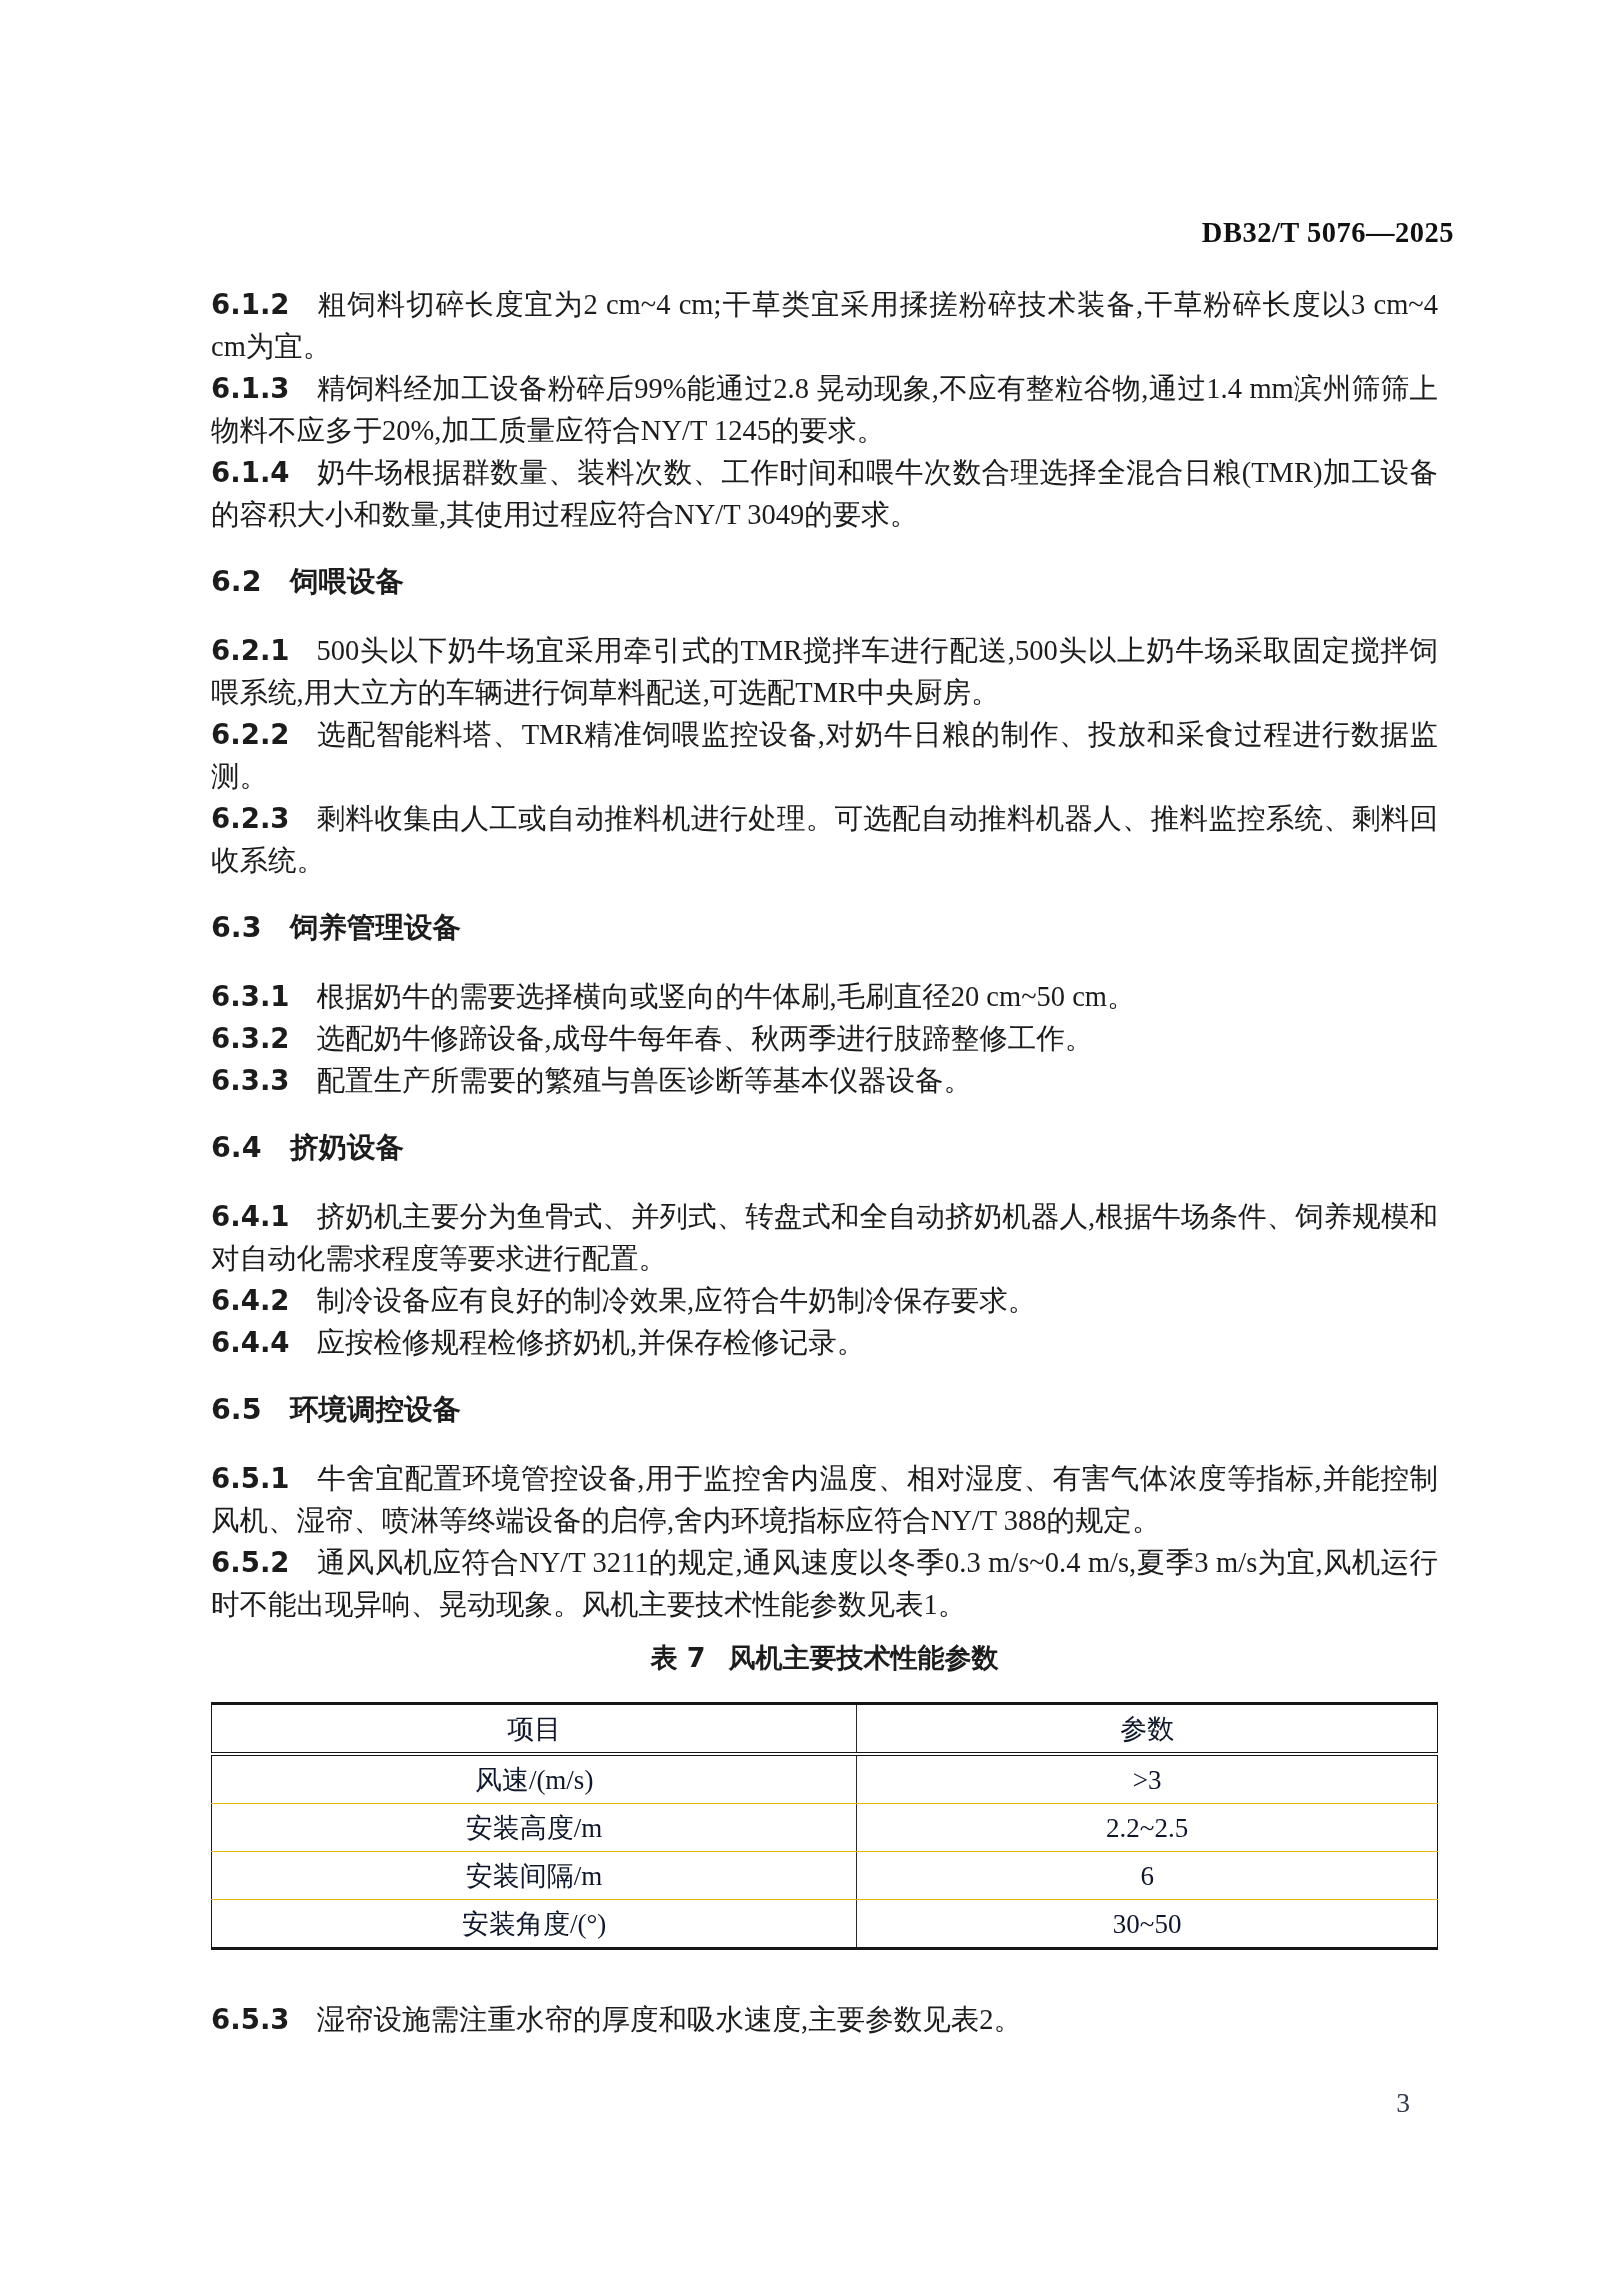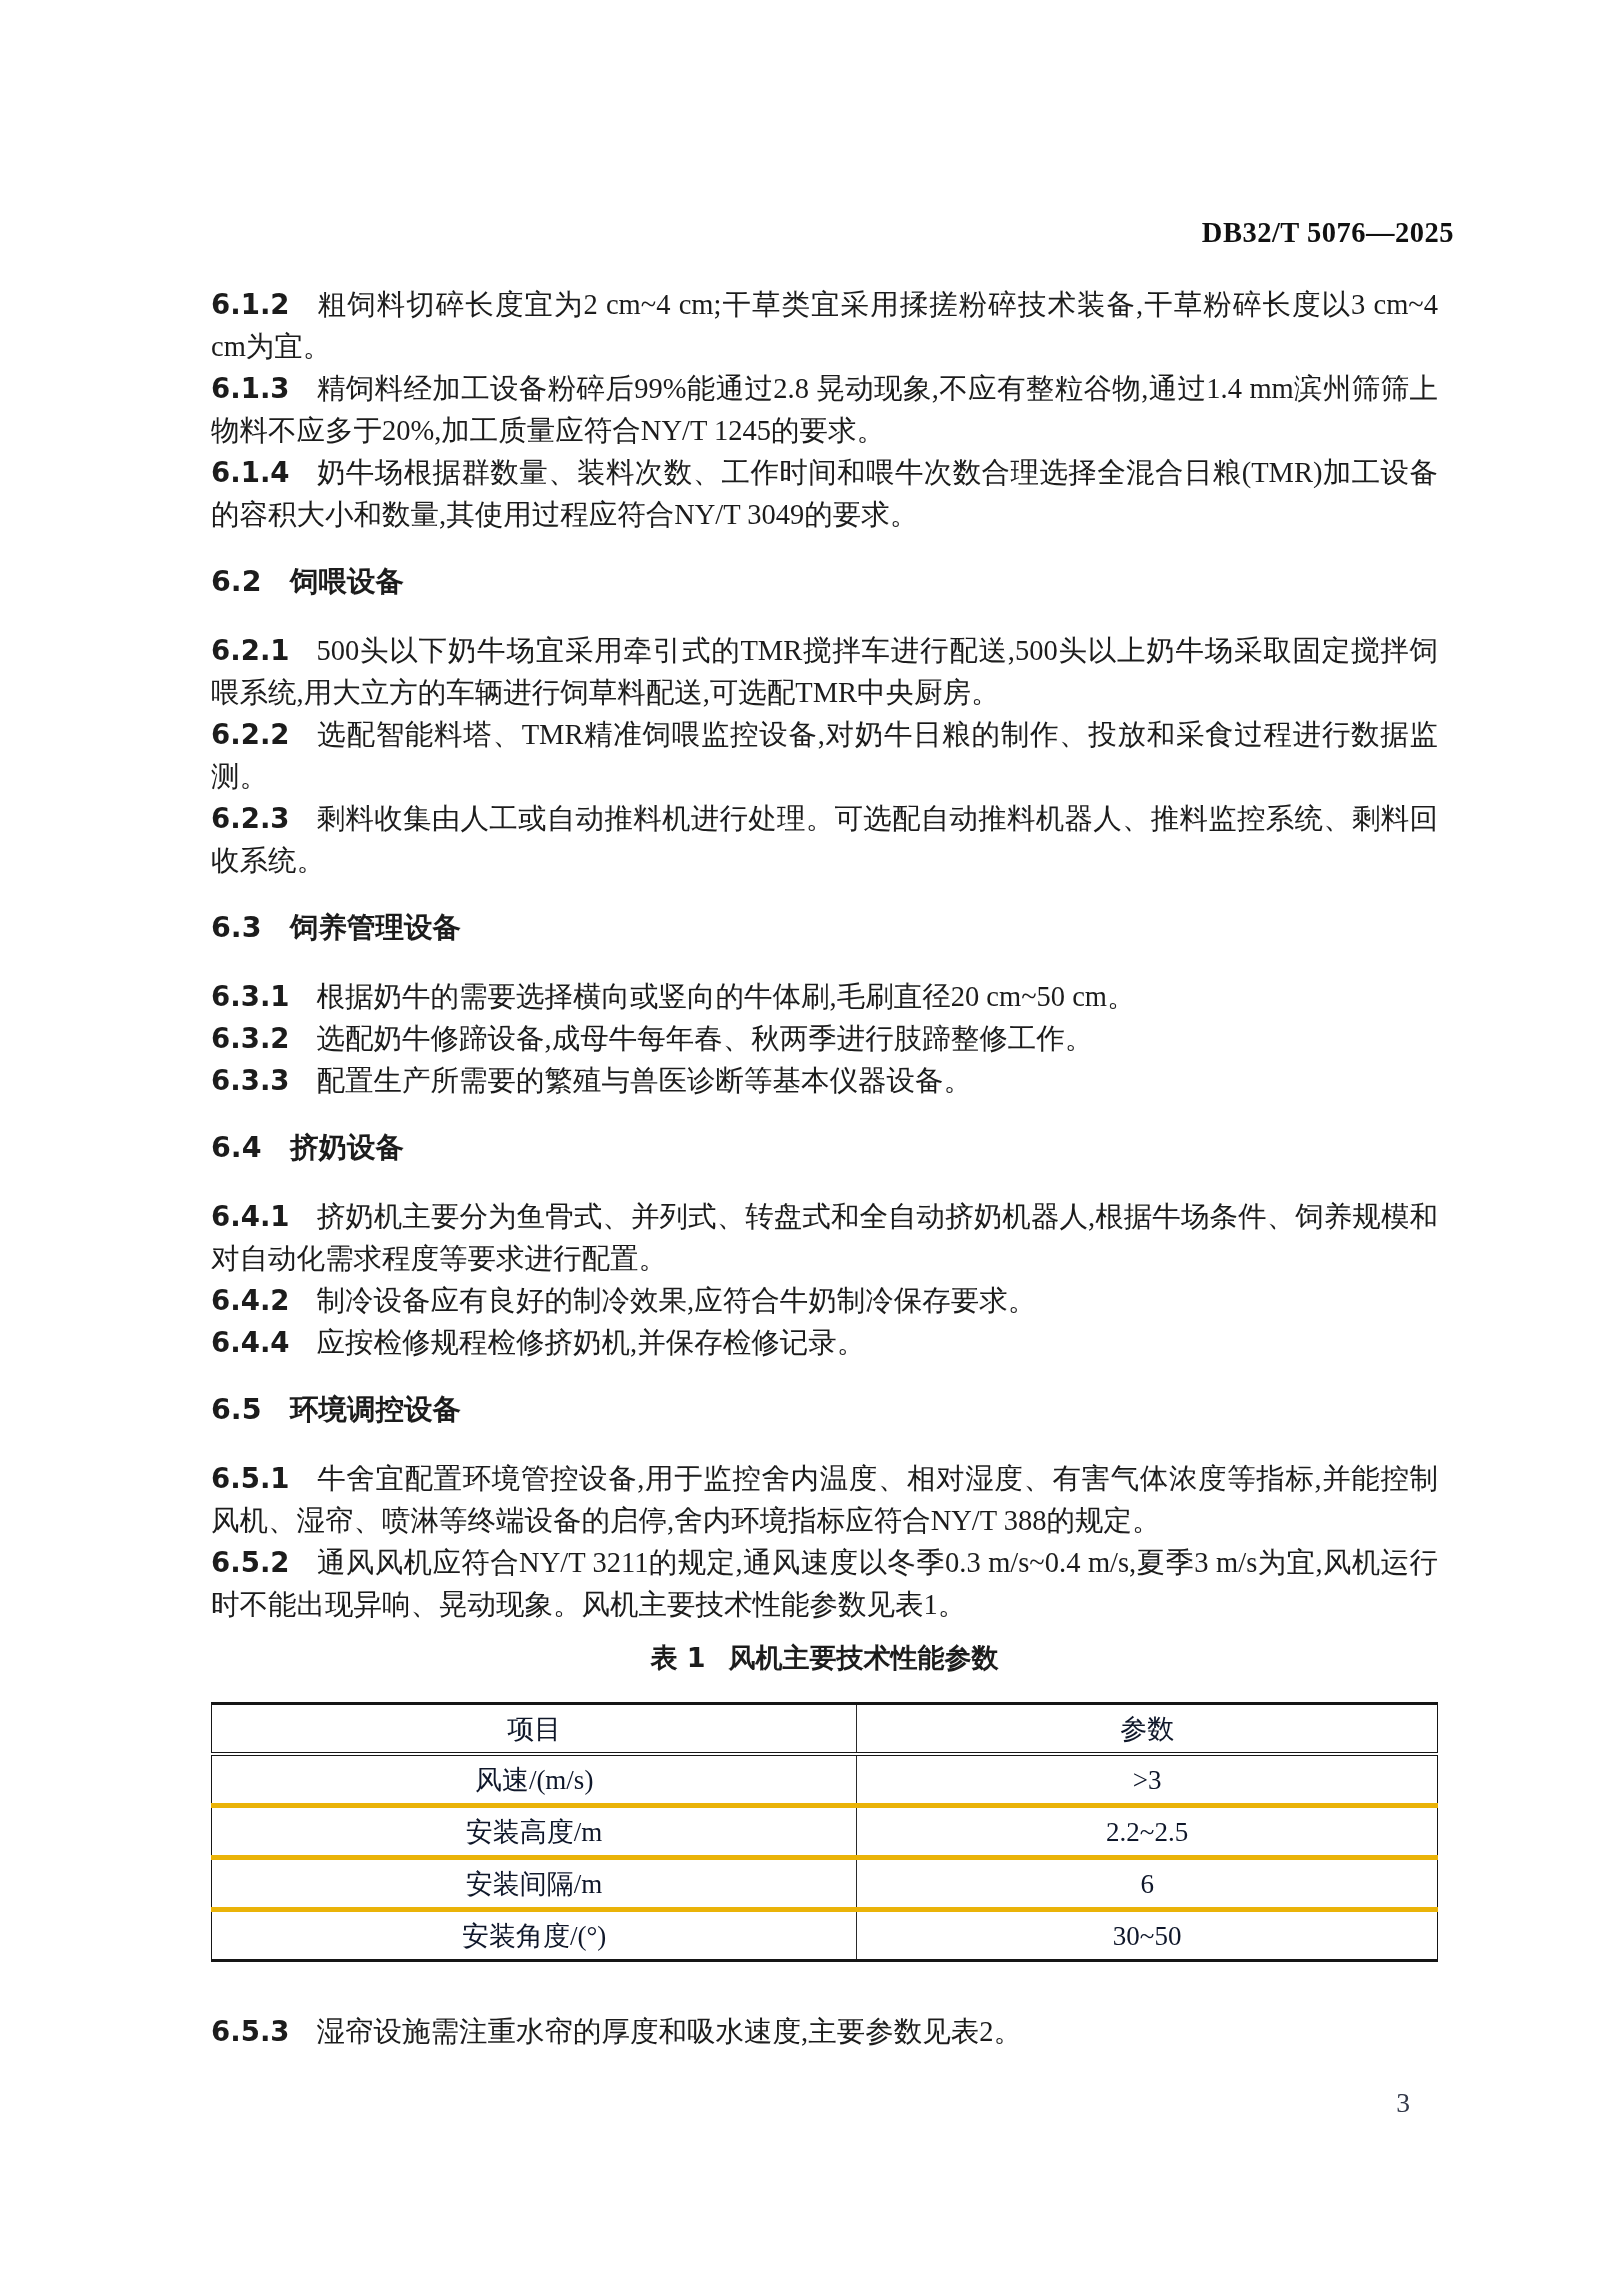--- a/index.html
+++ b/index.html
@@ -60,21 +60,21 @@
     border-collapse: collapse;
     table-layout: fixed;
     font-size: 27px;
     color: #0f172a;
   }
   table.params { border: 1.9px solid #161616; border-top: 3.8px solid #161616; border-bottom: 3.8px solid #161616; }
   table.params td {
     height: 47px;
     text-align: center;
     vertical-align: middle;
-    border-bottom: 5px solid #eab308;
+    border-bottom: 1px solid #eab308;
     padding: 0 9.5px;
   }
   table.params td.col-item { width: 51%; border-right: 1px solid #2a2a2a; }
   table.params tr.head-row td { border-bottom: 4.8px double #161616; }
   table.params tr:last-child td { border-bottom: none; }
   p.clause.after-table { margin-top: 49px; }
   .page-number {
     position: absolute;
     top: 2087px; right: 208px;
     font-size: 27.6px;
@@ -118,21 +118,21 @@
 
 
   <p class="clause"><span class="clause-num">6.4.4</span><span class="clause-text">应按检修规程检修挤奶机,并保存检修记录。</span></p>
 
   <h2 class="sub-heading"><span class="heading-num">6.5</span><span>环境调控设备</span></h2>
 
   <p class="clause"><span class="clause-num">6.5.1</span><span class="clause-text">牛舍宜配置环境管控设备,用于监控舍内温度、相对湿度、有害气体浓度等指标,并能控制风机、湿帘、喷淋等终端设备的启停,舍内环境指标应符合NY/T 388的规定。</span></p>
 
   <p class="clause"><span class="clause-num">6.5.2</span><span class="clause-text">通风风机应符合NY/T 3211的规定,通风速度以冬季0.3 m/s~0.4 m/s,夏季3 m/s为宜,风机运行时不能出现异响、晃动现象。风机主要技术性能参数见表1。</span></p>
 
-  <div class="table-title"><span class="table-label">表 1</span><span>风机主要技术性能参数</span></div>
+  <div class="table-title"><span class="table-label">表 7</span><span>风机主要技术性能参数</span></div>
 
   <table class="params">
     <tbody>
       <tr class="head-row">
         <td class="col-item">项目</td>
         <td class="col-param">参数</td>
       </tr>
       <tr>
         <td class="col-item">风速/(m/s)</td>
         <td class="col-param">&gt;3</td>

